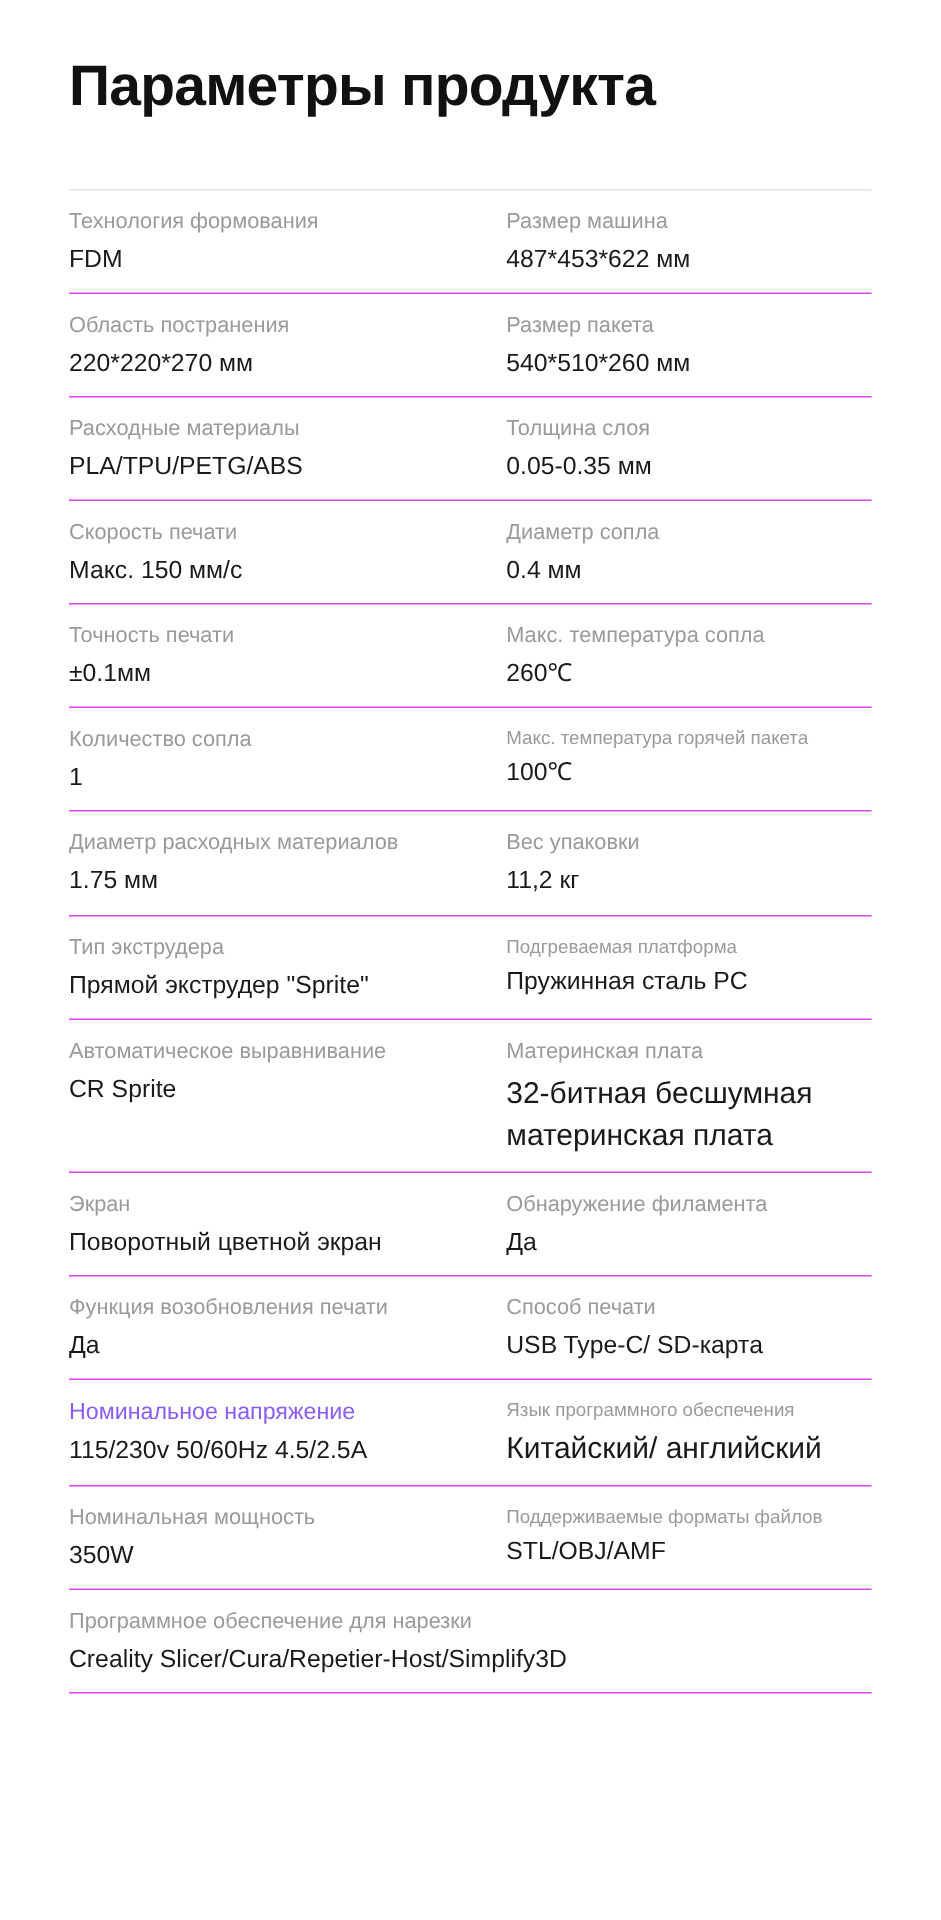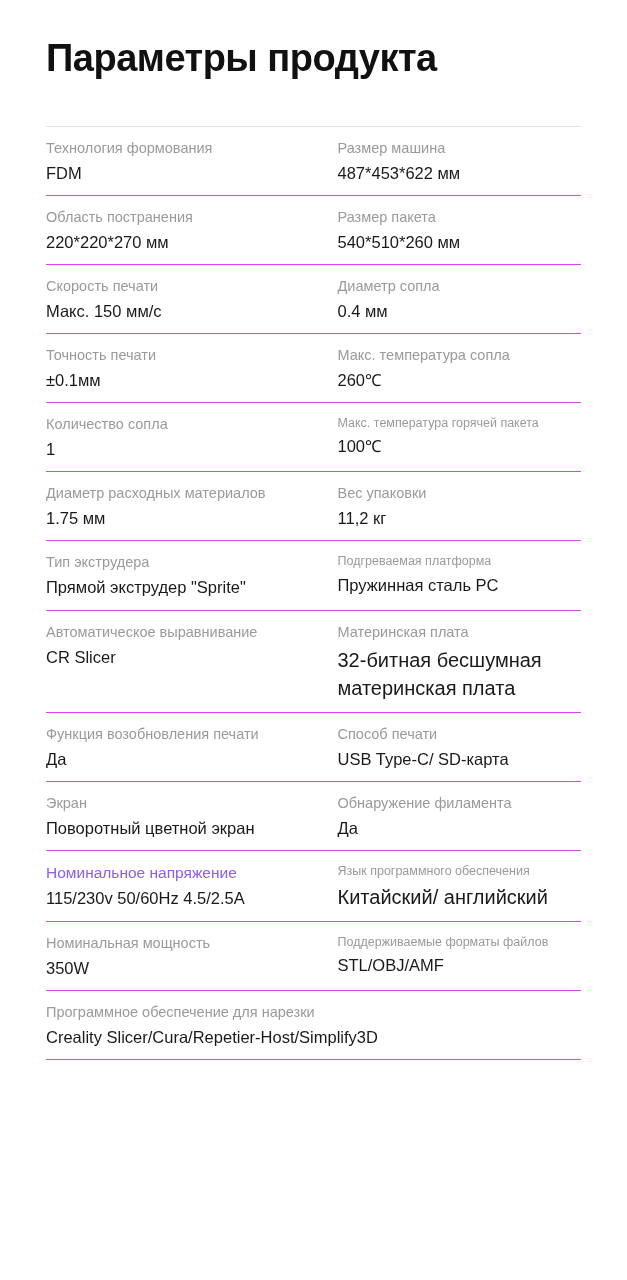--- a/index.html
+++ b/index.html
@@ -103,20 +103,30 @@
         <td class="spec-cell">
           <span class="spec-label">Область постранения</span>
           <span class="spec-value">220*220*270 мм</span>
         </td>
         <td class="spec-cell right">
           <span class="spec-label">Размер пакета</span>
           <span class="spec-value">540*510*260 мм</span>
         </td>
       </tr>
 
+      <tr class="spec-row">
+        <td class="spec-cell">
+          <span class="spec-label">Расходные материалы</span>
+          <span class="spec-value">PLA/TPU/PETG/ABS</span>
+        </td>
+        <td class="spec-cell right">
+          <span class="spec-label">Толщина слоя</span>
+          <span class="spec-value">0.05-0.35 мм</span>
+        </td>
+      </tr>
 
       <tr class="spec-row">
         <td class="spec-cell">
           <span class="spec-label">Скорость печати</span>
           <span class="spec-value">Макс. 150 мм/с</span>
         </td>
         <td class="spec-cell right">
           <span class="spec-label">Диаметр сопла</span>
           <span class="spec-value">0.4 мм</span>
         </td>
@@ -163,48 +173,48 @@
         </td>
         <td class="spec-cell right">
           <span class="spec-label small">Подгреваемая платформа</span>
           <span class="spec-value">Пружинная сталь PC</span>
         </td>
       </tr>
 
       <tr class="spec-row">
         <td class="spec-cell">
           <span class="spec-label">Автоматическое выравнивание</span>
-          <span class="spec-value">CR Slicer</span>
+          <span class="spec-value">CR Sprite</span>
         </td>
         <td class="spec-cell right">
           <span class="spec-label">Материнская плата</span>
           <span class="spec-value small multiline">32-битная бесшумная
 материнская плата</span>
         </td>
       </tr>
 
       <tr class="spec-row">
         <td class="spec-cell">
+          <span class="spec-label">Экран</span>
+          <span class="spec-value">Поворотный цветной экран</span>
+        </td>
+        <td class="spec-cell right">
+          <span class="spec-label">Обнаружение филамента</span>
+          <span class="spec-value">Да</span>
+        </td>
+      </tr>
+
+      <tr class="spec-row">
+        <td class="spec-cell">
           <span class="spec-label">Функция возобновления печати</span>
           <span class="spec-value">Да</span>
         </td>
         <td class="spec-cell right">
           <span class="spec-label">Способ печати</span>
           <span class="spec-value">USB Type-C/ SD-карта</span>
-        </td>
-      </tr>
-
-      <tr class="spec-row">
-        <td class="spec-cell">
-          <span class="spec-label">Экран</span>
-          <span class="spec-value">Поворотный цветной экран</span>
-        </td>
-        <td class="spec-cell right">
-          <span class="spec-label">Обнаружение филамента</span>
-          <span class="spec-value">Да</span>
         </td>
       </tr>
 
       <tr class="spec-row">
         <td class="spec-cell">
           <span class="spec-label big dark">Номинальное напряжение</span>
           <span class="spec-value">115/230v 50/60Hz 4.5/2.5A</span>
         </td>
         <td class="spec-cell right">
           <span class="spec-label small">Язык программного обеспечения</span>

